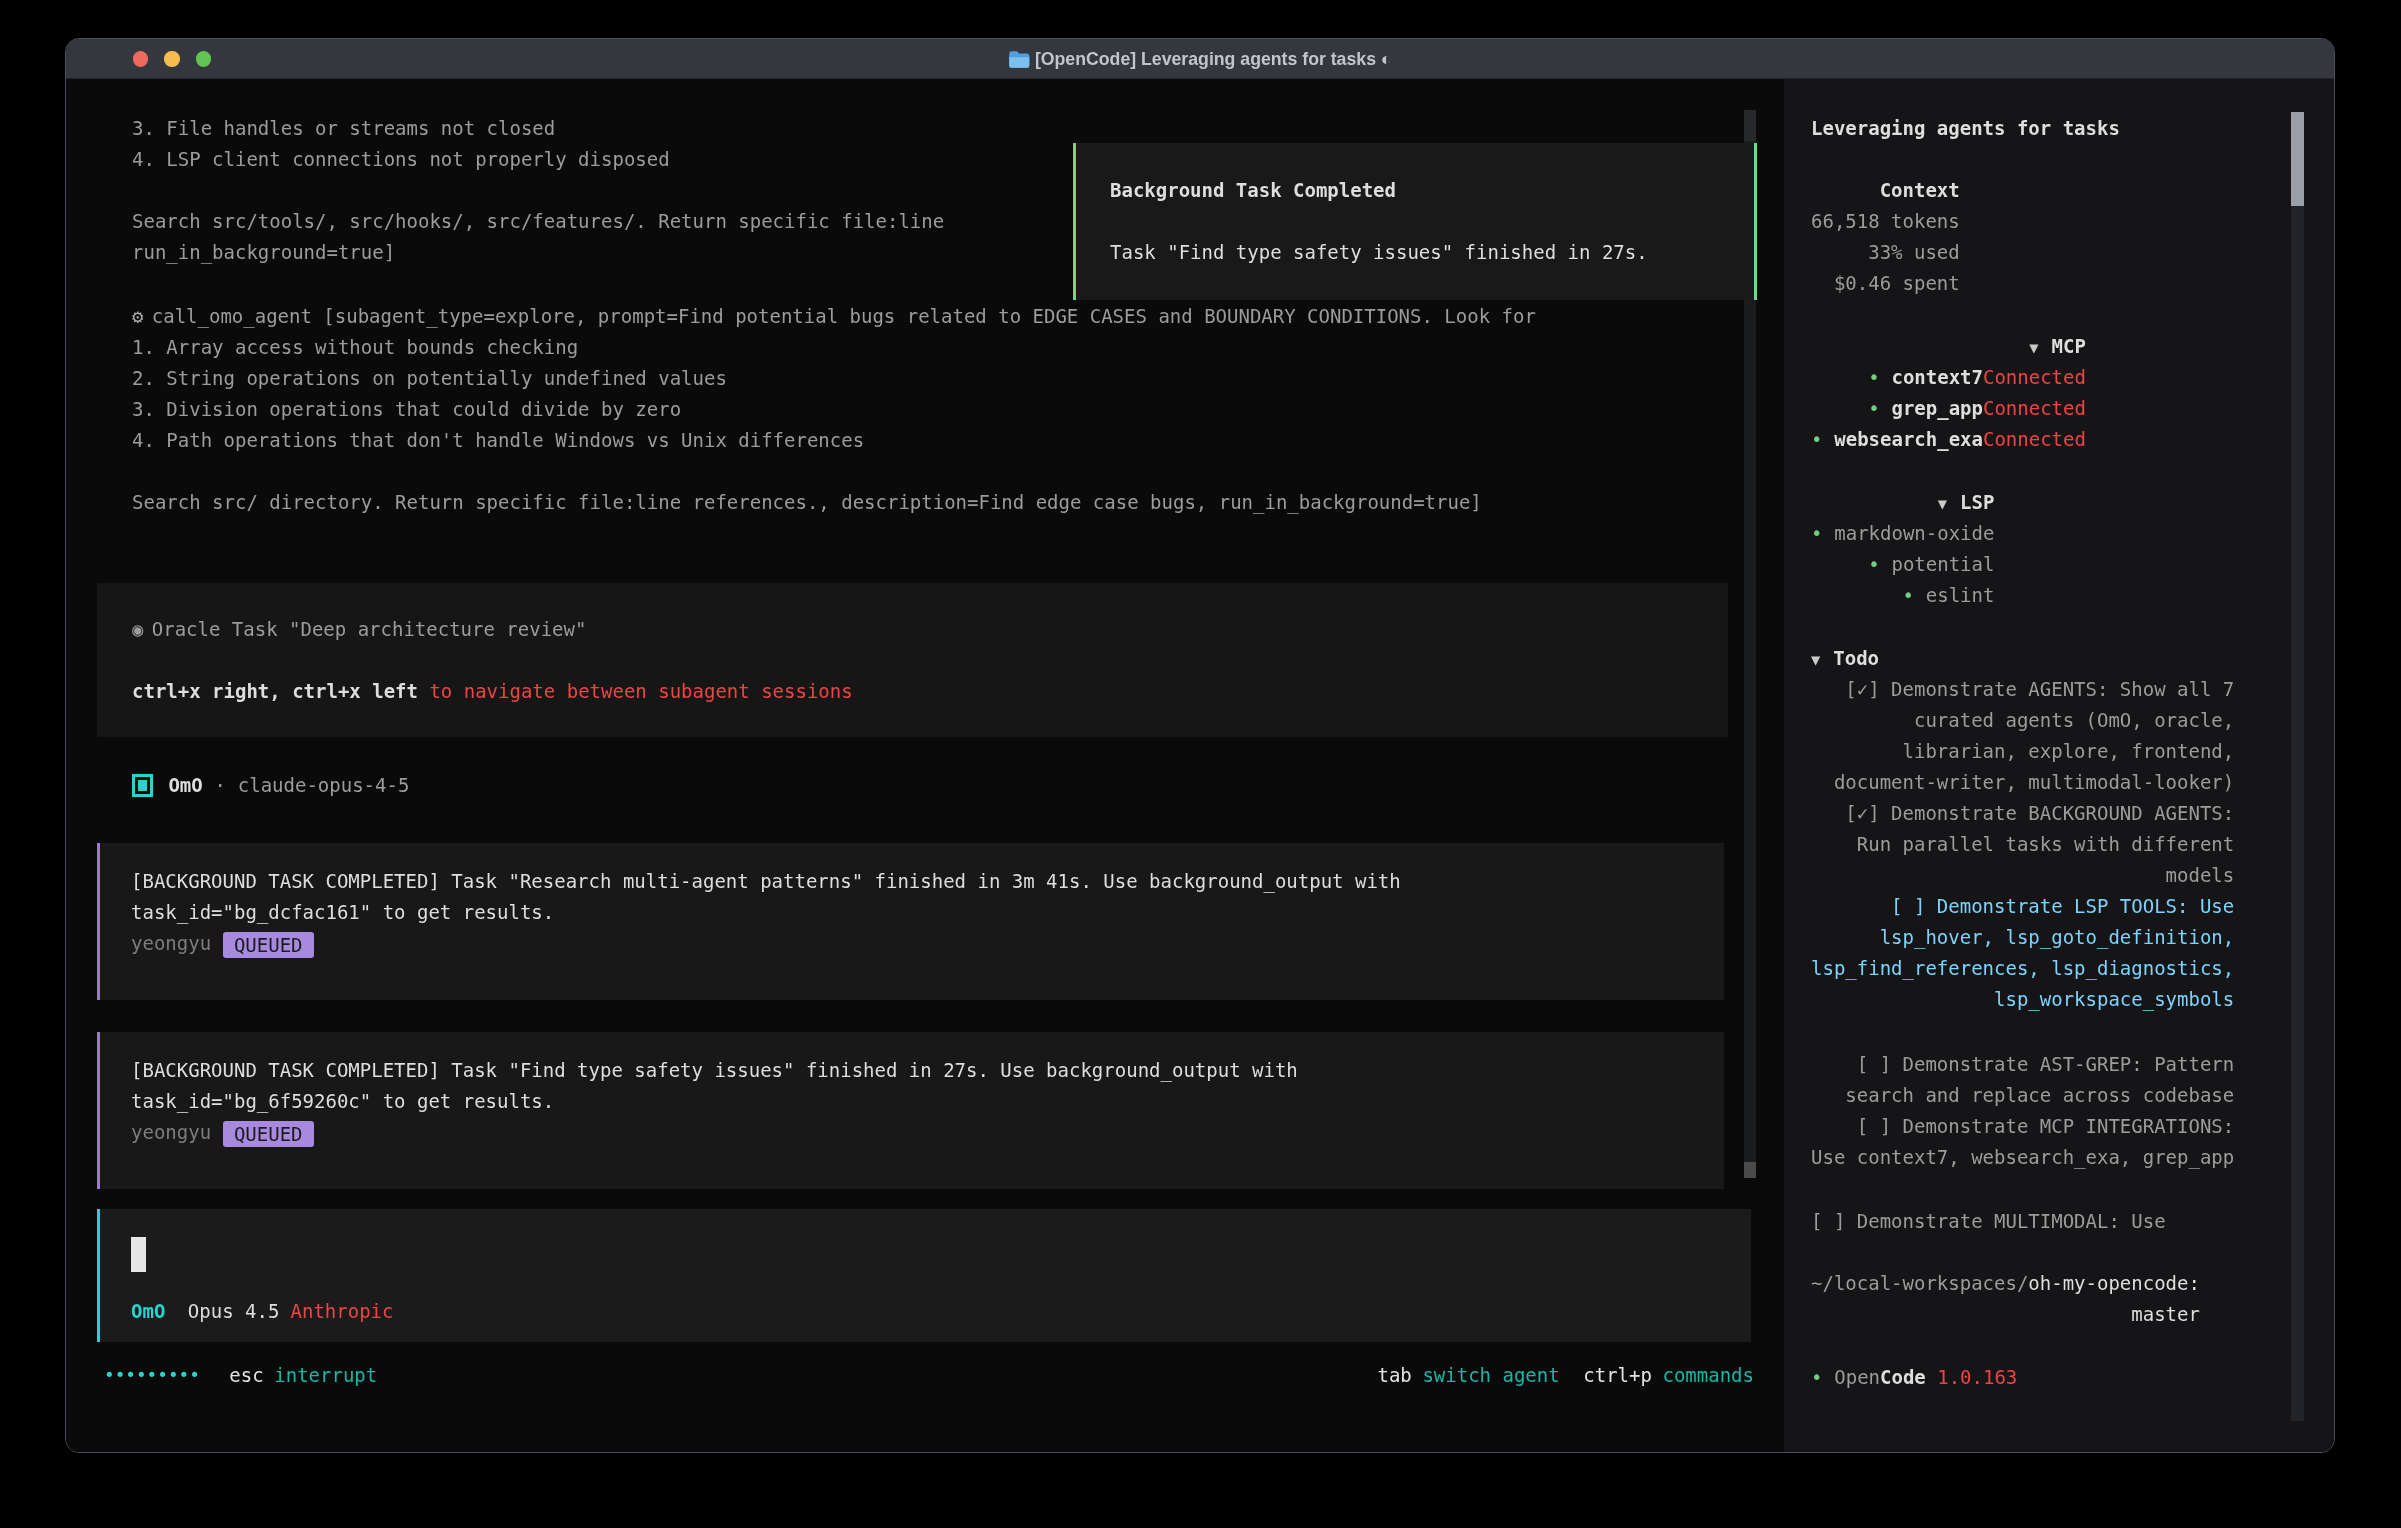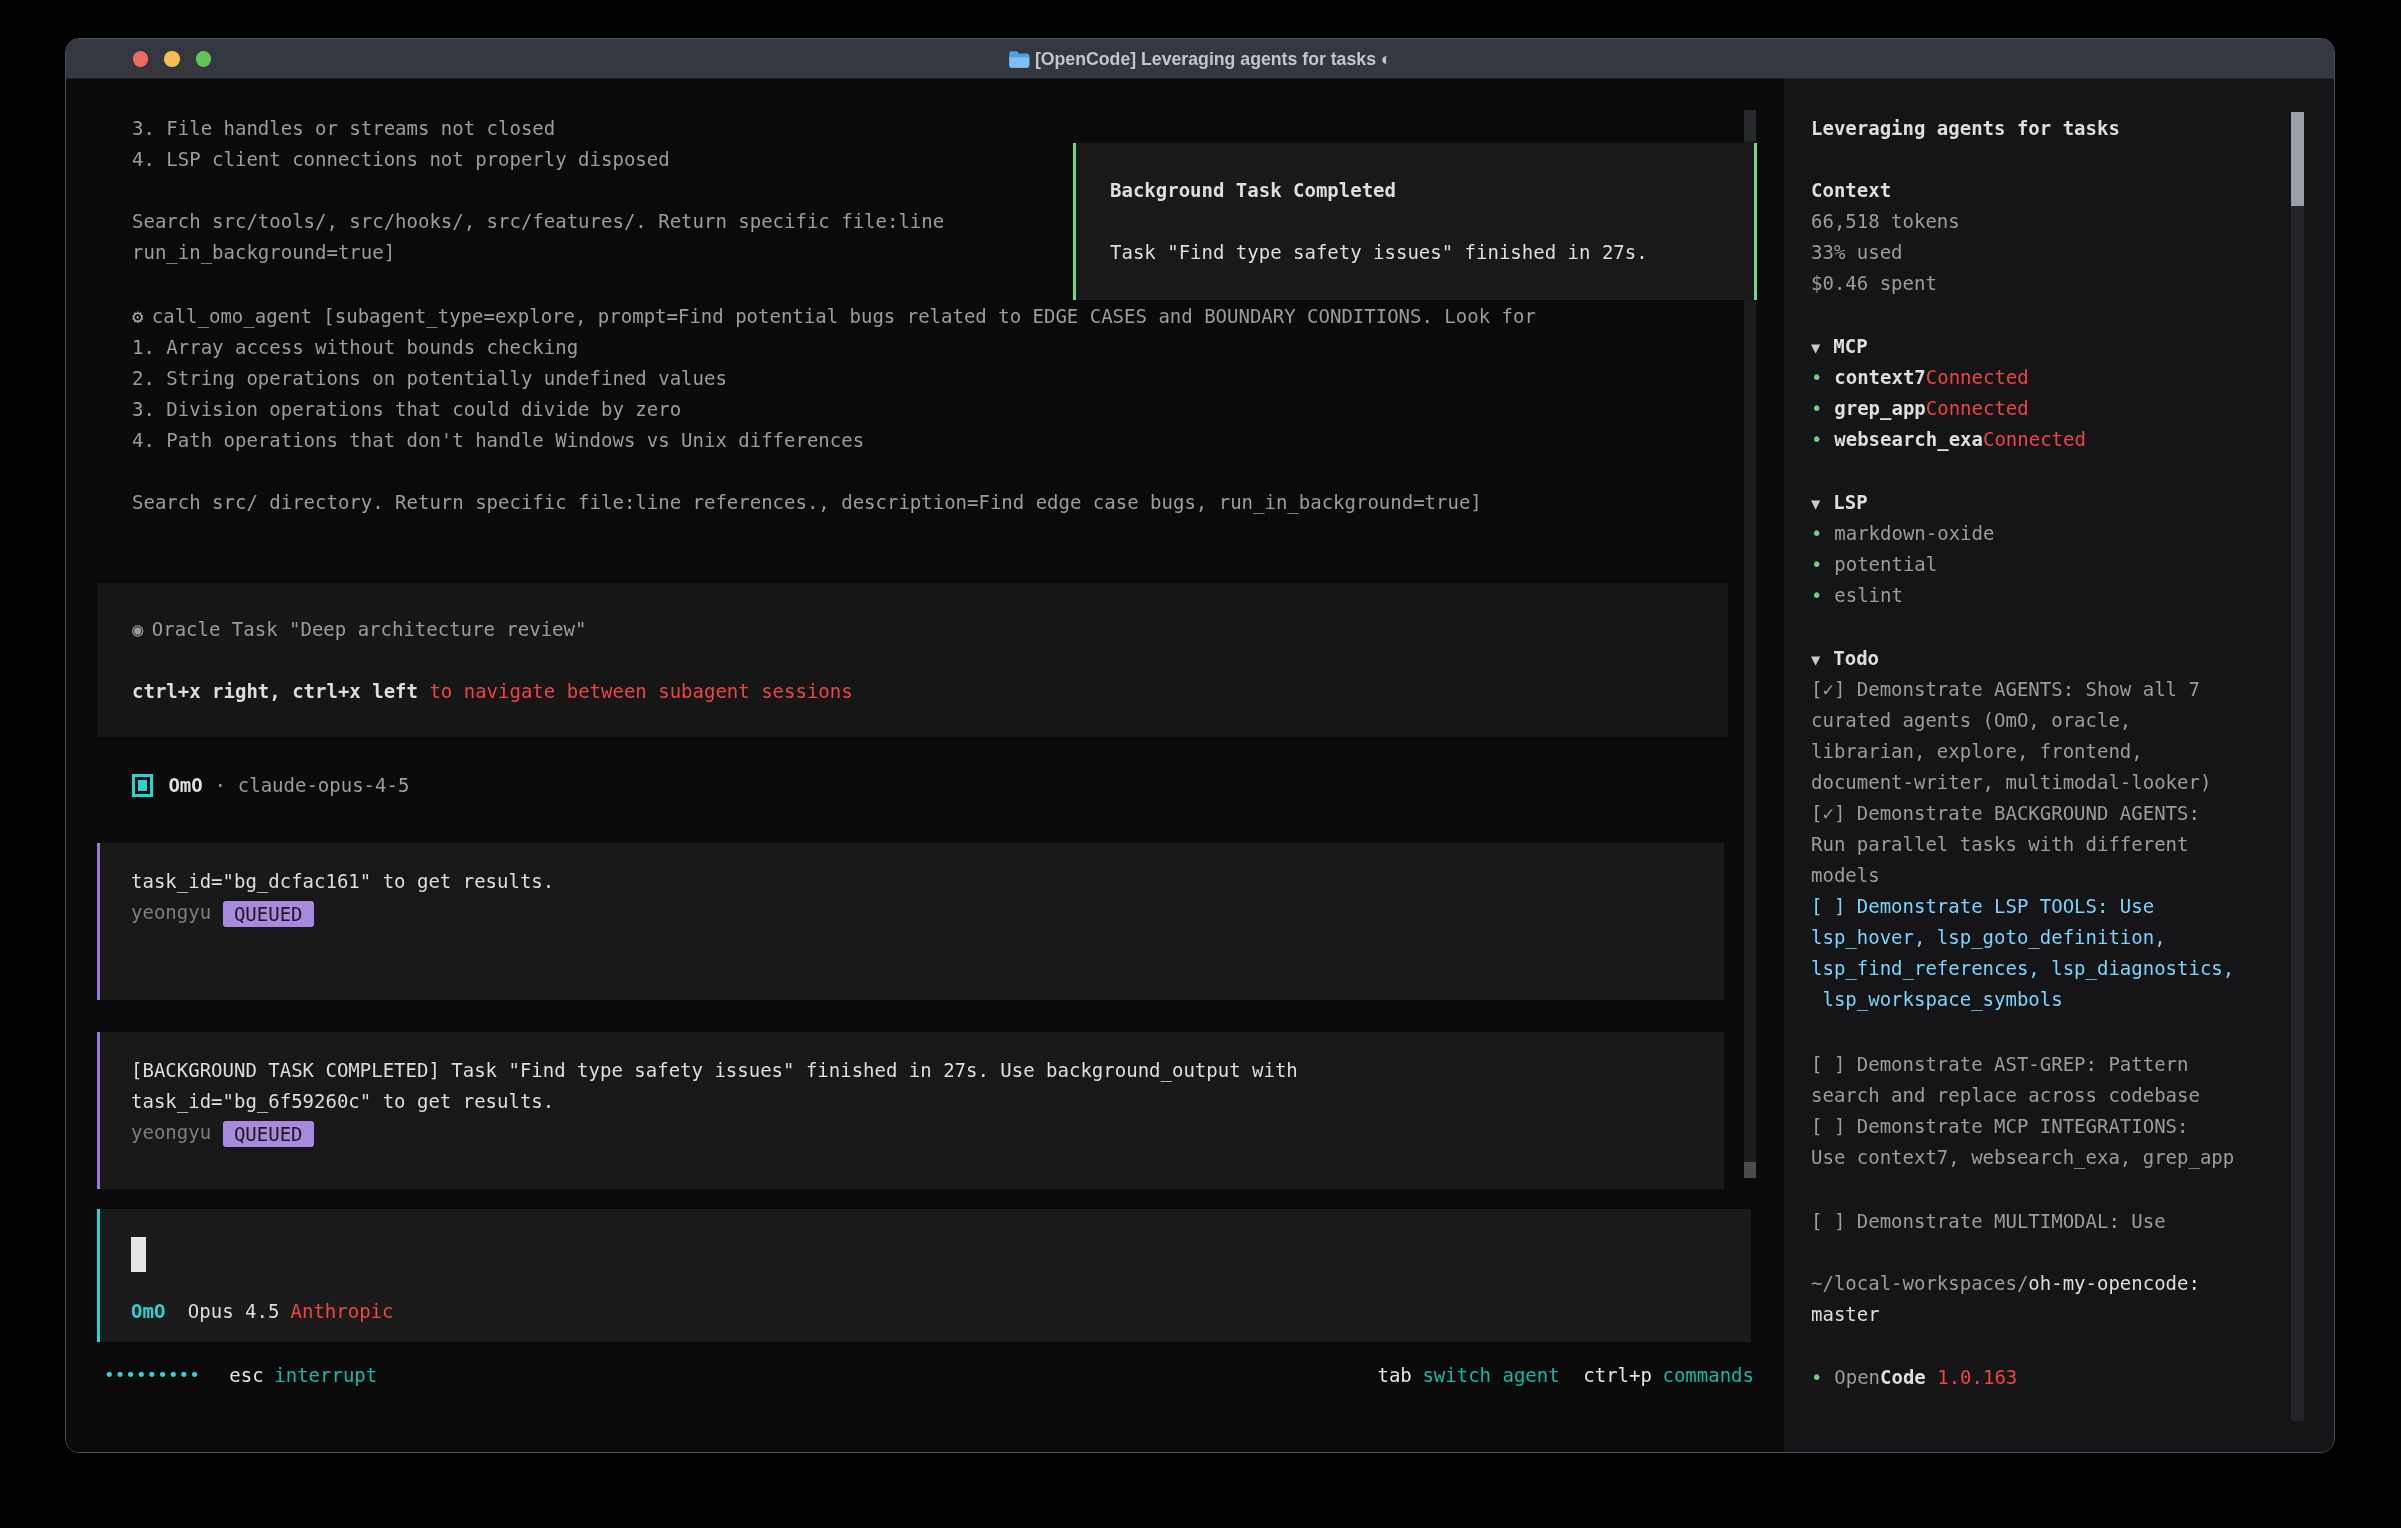--- a/index.html
+++ b/index.html
@@ -12,21 +12,21 @@
   .titlebar { position:relative; height:40px; background:#34373d; border-bottom:0.6px solid #23252a; }
   .traffic { position:absolute; left:67px; top:0; height:40px; display:flex; align-items:center; gap:16px; }
   .tl { width:15.4px; height:15.4px; border-radius:50%; display:inline-block; }
   .tl.red { background:#ee6a5f; } .tl.yellow { background:#f5bd4f; } .tl.green { background:#62c454; }
   .title-wrap { position:absolute; left:0; right:0; top:0; height:40px; display:flex; align-items:center; justify-content:center; gap:4px; }
   .title-text { font-family:"Liberation Sans", sans-serif; font-weight:bold; font-size:17.7px; color:#c2c6cc; }
 
   .content { position:relative; width:100%; height:1376px; }
 
   .main { position:absolute; left:0; top:0; width:1718px; height:1376px; background:#0a0a0a; }
-  .sidebar { position:absolute; left:1718px; top:0; width:550px; height:1376px; background:#151517; }
+  .sidebar { position:absolute; left:1718px; top:0; width:550px; height:1376px; background:#151517;text-align:right; }
 
   .ln { height:31px; line-height:31px; font-size:19px; white-space:pre; }
   .bold { font-weight:bold; }
   .white { color:#dedede; }
   .gray { color:#9c9c9c; }
   .dim { color:#ef4444; }
   .green { color:#7dd3fc; }
   .cyan { color:#29d3ce; }
 
   .log-top { position:absolute; left:66px; top:34px; }
@@ -151,20 +151,21 @@
       <div class="agent-header">
         <span class="agent-box">
             <i></i>
           </span>
         <span class="ln white bold">OmO</span>
         <span class="ln gray sep">·</span>
         <span class="ln gray">claude-opus-4-5</span>
       </div>
 
       <div class="message msg1">
+        <div class="ln white">[BACKGROUND TASK COMPLETED] Task "Research multi-agent patterns" finished in 3m 41s. Use background_output with</div>
         <div class="ln white">task_id="bg_dcfac161" to get results.</div>
         <div class="ln"><span class="author">yeongyu</span><span class="badge">QUEUED</span></div>
       </div>
 
       <div class="message msg2">
         <div class="ln white">[BACKGROUND TASK COMPLETED] Task "Find type safety issues" finished in 27s. Use background_output with</div>
         <div class="ln white">task_id="bg_6f59260c" to get results.</div>
         <div class="ln"><span class="author">yeongyu</span><span class="badge">QUEUED</span></div>
       </div>
 

